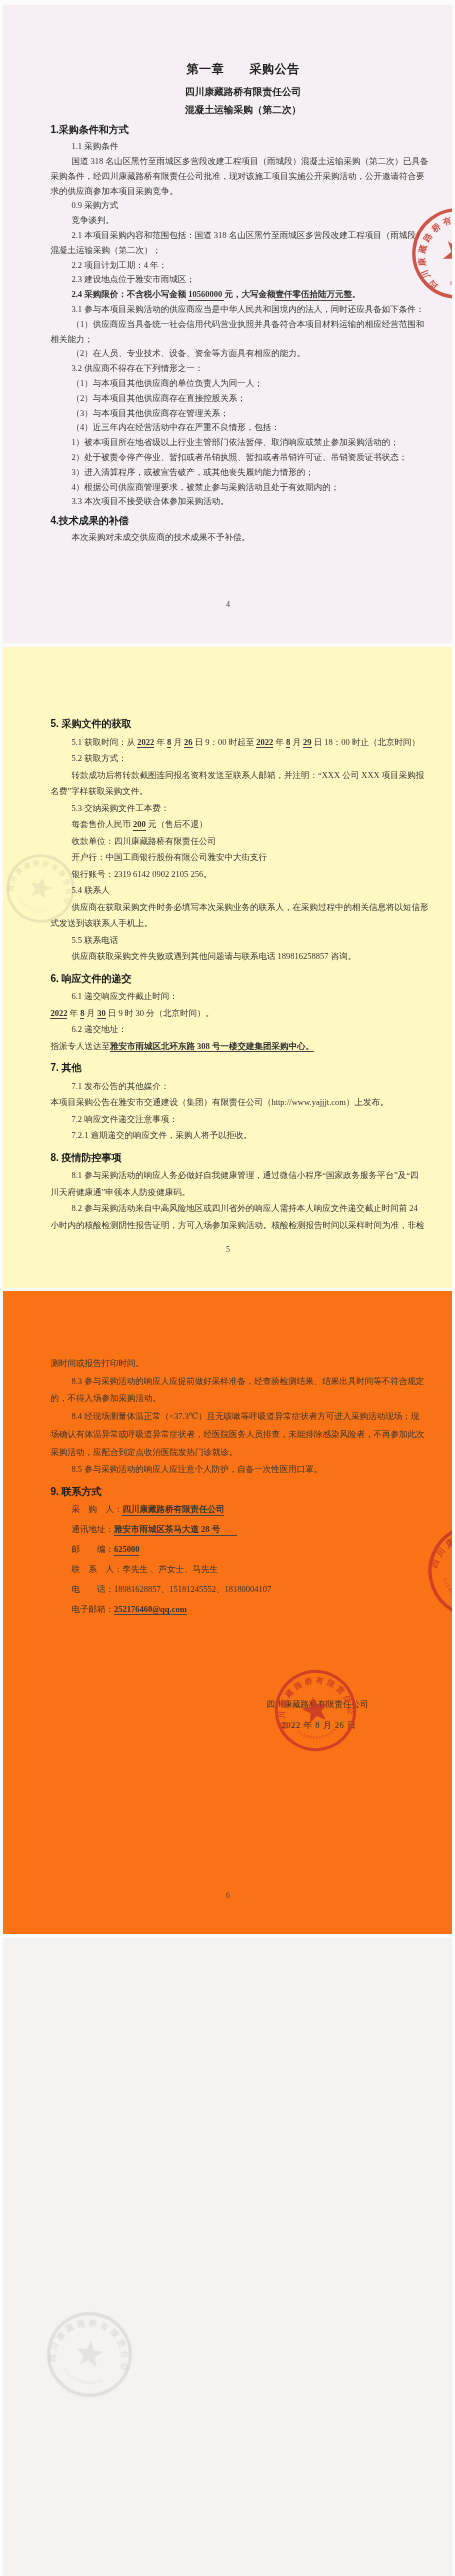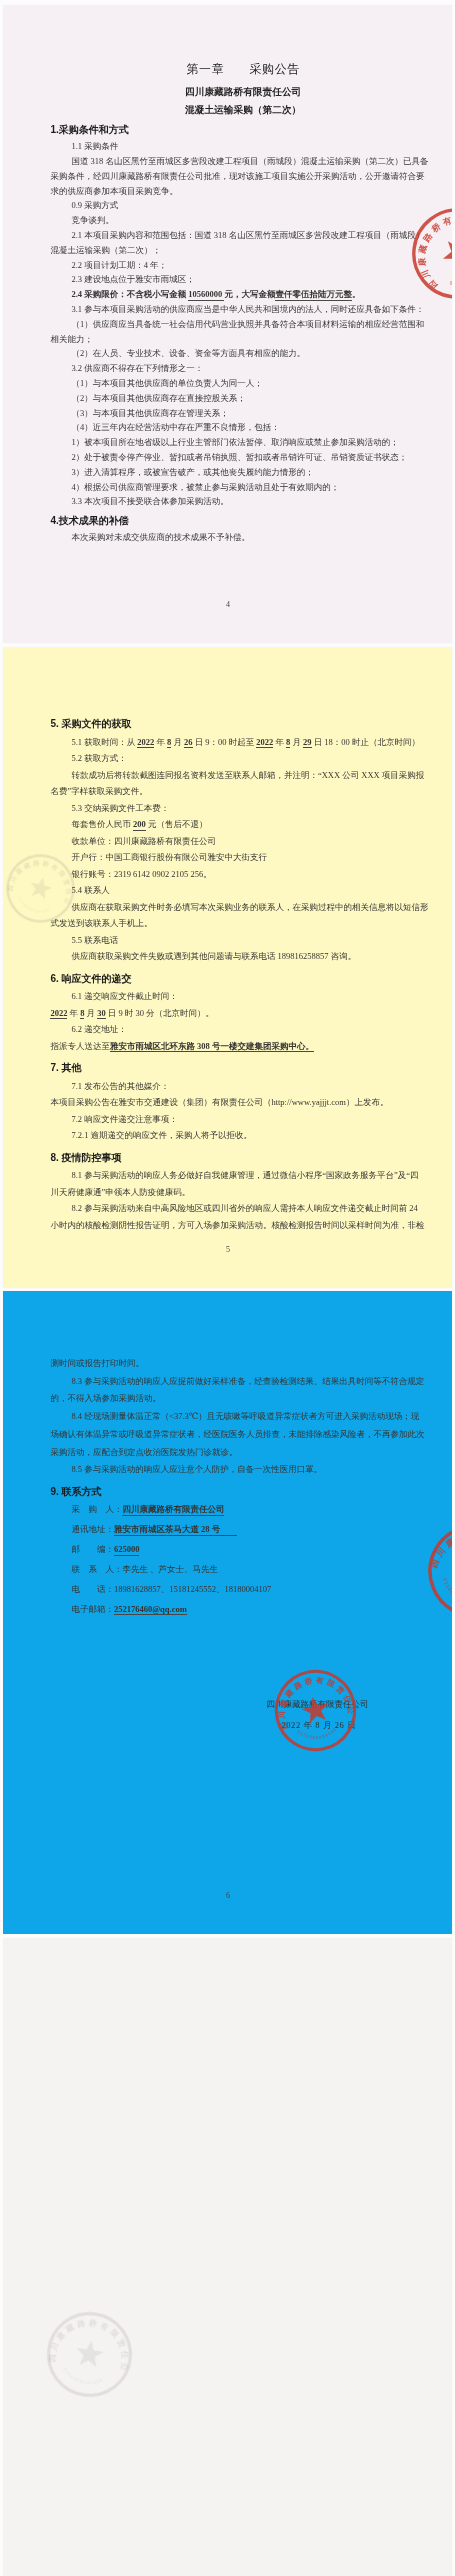--- a/index.html
+++ b/index.html
@@ -9,25 +9,25 @@
     font-family:"Liberation Serif","DejaVu Serif",serif;
   }
   .page{
     position:absolute;left:3.4px;width:449px;box-sizing:border-box;
     overflow:hidden;
     padding-left:47px;padding-right:16.5px;
     box-shadow:0 0 1.1px rgba(0,0,0,0.06);
   }
   .page-1{top:4.6px;height:638px;background:#f6f0f5;padding-top:56px;}
   .page-2{top:647px;height:641px;background:#fef9c3;padding-top:61px;}
-  .page-3{top:1291px;height:643px;background:#0ea5e9;padding-top:67px;}
+  .page-3{top:1291px;height:643px;background:#f97316;padding-top:67px;}
   .page-4{top:1938px;height:638px;background:#f4f3f1;}
 
   .chapter{
-    text-align:center;font-size:12px;font-weight:normal;color:#222;
+    text-align:center;font-size:12px;font-weight:bold;color:#222;
     font-family:"Liberation Sans","DejaVu Sans",sans-serif;
     margin:0 0 8px 0;letter-spacing:0.6px;
   }
   .title{
     text-align:center;font-size:9.7px;font-weight:bold;color:#262524;
     font-family:"Liberation Sans","DejaVu Sans",sans-serif;
     margin:1.1px 0;
   }
   .title.mt{margin-top:5.7px;}
   .h{

